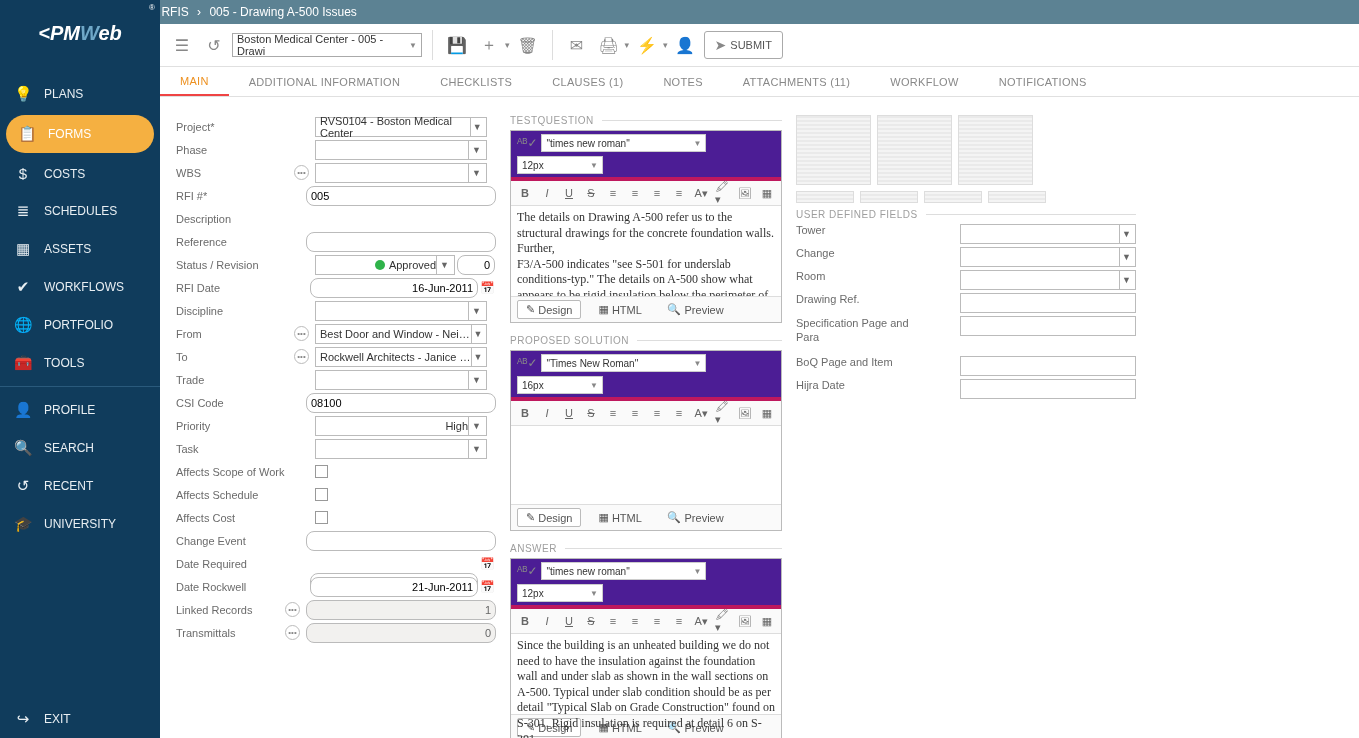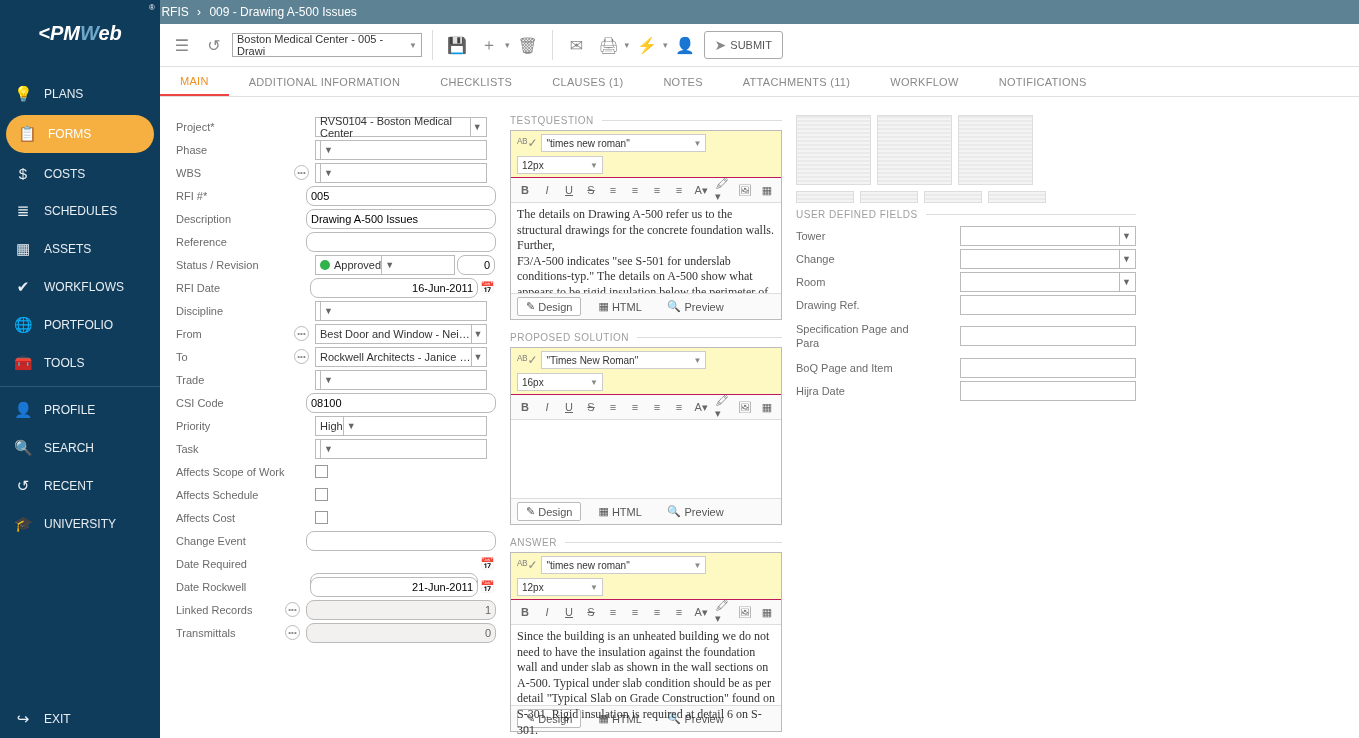--- a/index.html
+++ b/index.html
@@ -48,71 +48,71 @@
 .col2 { width:272px; }
 .col3 { width:340px; }
 
 .form-row { display:flex; align-items:center; height:23px; margin-bottom:0; }
 .form-row label { width:118px; font-size:11px; color:#6b6b6b; }
 .picker-dot { width:15px;height:15px;border:1px solid #bbb;border-radius:50%;display:flex;align-items:center;justify-content:center;margin-right:4px;font-size:8px;color:#888;cursor:pointer;background:#fff; flex-shrink:0;}
 .field-wrap { display:flex; align-items:center; flex:1; gap:2px;}
 .txt, .sel, .num { height:20px; border:1px solid #bbb; font-size:11px; padding:0 4px; background:#fff; }
 .txt { width:190px;border-radius:8px; }
 .txt.short { width:168px; }
-.sel { width:172px; display:flex; align-items:center; justify-content:flex-start; padding-right:2px;}
+.sel { width:172px; display:flex; align-items:center; justify-content:flex-end; padding-right:2px;}
 .sel .dd { width:16px; text-align:center; border-left:1px solid #bbb; height:100%; display:flex;align-items:center;justify-content:center; font-size:9px; color:#666;}
 .sel.status { width:140px; }
 .sel.status .dot { width:10px;height:10px;border-radius:50%;background:#2fb34a;margin-right:4px;}
 .rev { width:38px; text-align:right; padding-right:4px;}
 .date-cal { width:16px;height:20px;display:flex;align-items:center;justify-content:center;color:#888;font-size:12px;cursor:pointer;}
 .chk { width:13px;height:13px;border:1px solid #999;background:#fff;}
 .readonly { background:#f2f1ef; color:#666; text-align:right; padding-right:4px;}
 
 
 .editor-section { margin-bottom:12px; }
 .section-title { font-size:10px; color:#9e9e9e; letter-spacing:0.5px; margin-bottom:4px; display:flex; align-items:center;}
 .section-title .line { flex:1; height:1px; background:#ddd; margin-left:8px;}
 .editor-box { border:1px solid #bbb; background:#fff; }
-.editor-toolbar { border-bottom:1px solid #be185d; padding:3px 6px; display:flex; align-items:center; gap:4px; flex-wrap:wrap; background:#fef9c3;}
+.editor-toolbar { border-bottom:4px solid #be185d; padding:3px 6px; display:flex; align-items:center; gap:4px; flex-wrap:wrap; background:#4c1d95;}
 .et-row2 { border-bottom:1px solid #ddd; padding:3px 6px; display:flex; align-items:center; gap:6px; background:#fafafa;}
 .font-sel { border:1px solid #ccc; height:18px; font-size:10px; padding:0 4px; width:165px; display:flex; align-items:center; justify-content:space-between; background:#fff;}
 .size-sel { border:1px solid #ccc; height:18px; font-size:10px; padding:0 4px; width:86px; display:flex;align-items:center;justify-content:space-between;background:#fff;}
 .et-btn { width:18px;height:18px;display:flex;align-items:center;justify-content:center;color:#666;font-size:11px;cursor:pointer;}
 .editor-body { min-height:60px; padding:4px 6px; font-family:"Times New Roman",serif; font-size:12px; line-height:1.3; background:#fff; position:relative;}
 .editor-body.tall { height:90px; overflow-y:scroll;}
 .editor-body.empty { height:78px; }
 .editor-tabs { border-top:1px solid #ddd; padding:3px 6px; display:flex; gap:8px; align-items:center; background:#fafafa;}
 .et-tab { border:1px solid transparent; padding:2px 8px; font-size:11px; color:#555; cursor:pointer; display:flex;align-items:center;gap:3px;}
 .et-tab.active { border:1px solid #bbb; background:#fff; border-radius:2px;}
 .spell-ico{font-size:12px;color:#888;}
 .tri{font-size:8px;color:#888;}
 
 
 .thumbs { display:flex; gap:6px; margin-bottom:6px; flex-wrap:wrap;}
 .thumb { width:75px; height:70px; border:1px solid #ddd; background: repeating-linear-gradient(0deg,#f4f4f4 0,#f4f4f4 2px,#eaeaea 2px,#eaeaea 4px); }
 .thumb.wide { width:58px; height:12px; }
-.udf-row { display:flex; align-items:center; height:23px;gap:36px; }
+.udf-row { display:flex; align-items:flex-start; height:23px;gap:36px; }
 .udf-row label { width:128px; font-size:11px; color:#6b6b6b;}
 .udf-sel { flex:1; height:20px; border:1px solid #bbb; background:#fff; display:flex; align-items:center; justify-content:flex-end; padding-right:2px;}
 .udf-sel .dd{width:14px;text-align:center;border-left:1px solid #bbb;height:100%;display:flex;align-items:center;justify-content:center;font-size:9px;color:#666;}
 .udf-txt { flex:1; height:20px; border:1px solid #bbb; background:#fff;}
 </style>
 </head>
 <body>
 
 <div class="top-header">
   <span class="info-icon">ⓘ</span>
   <span class="breadcrumb">
     <a href="#">(Portfolio)</a>
     <span class="sep">›</span>
     <span>Forms</span>
     <span class="sep">›</span>
     <span>RFIS</span>
     <span class="sep">›</span>
-    <span>009 - Drawing A-500 Issues</span>
+    <span>005 - Drawing A-500 Issues</span>
   </span>
 </div>
 
 <div class="logo-row">
   <div class="logo-cell">
     <span class="logo-text"><span>&lt;PM</span><span class="w">W</span><span>eb</span></span>
     <span class="logo-reg">®</span>
   </div>
   <div class="toolbar">
     <div class="tb-btn">☰</div>
@@ -245,24 +245,20 @@
           </div>
         <div class="form-row">
             <label>RFI #*</label>
             <div class="field-wrap">
               <div style="width:19px"></div>
               <input class="txt" value="005" style="">
             </div>
           </div>
         <div class="form-row">
             <label>Description</label>
-            <div class="field-wrap">
-              <div style="width:19px"></div>
-              <input class="txt" value="Drawing A-500 Issues" style="">
-            </div>
           </div>
         <div class="form-row">
             <label>Reference</label>
             <div class="field-wrap">
               <div style="width:19px"></div>
               <input class="txt" value="" style="">
             </div>
           </div>
         <div class="form-row">
             <label>Status / Revision</label>

